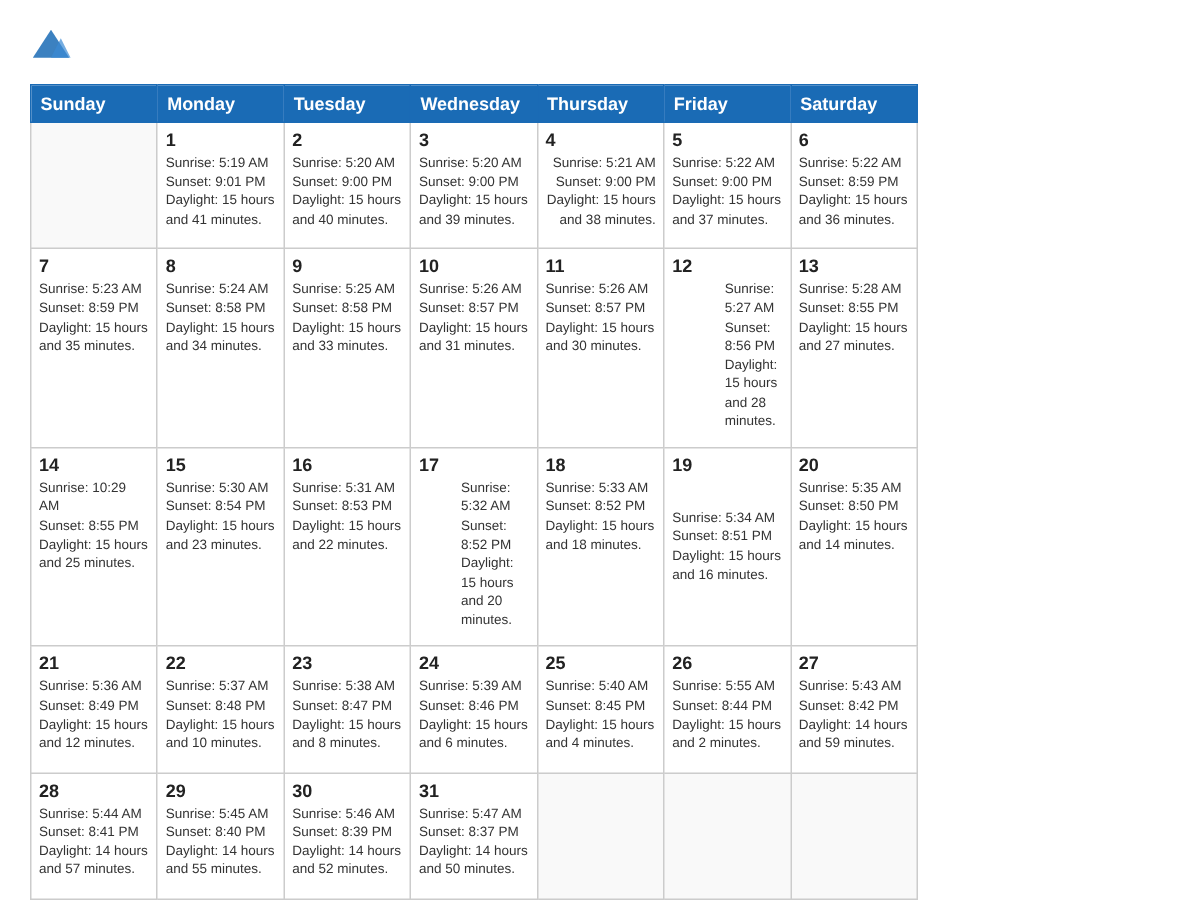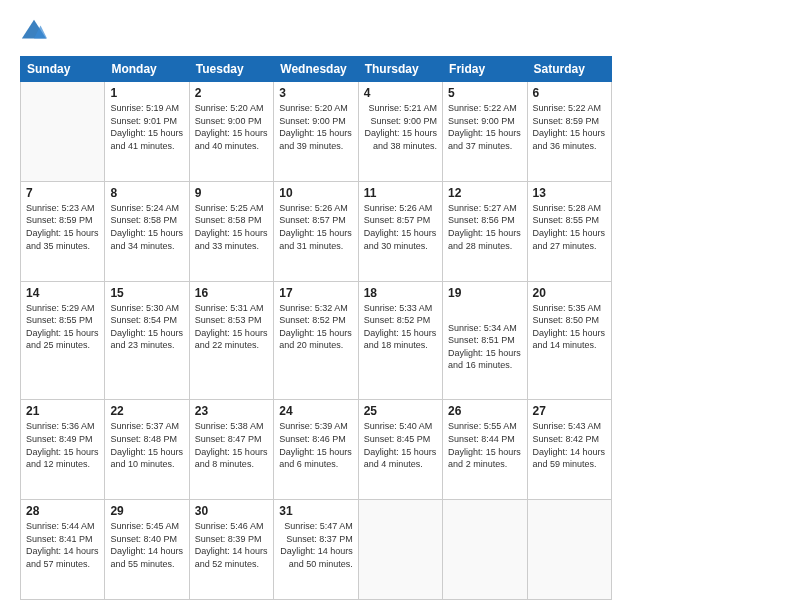--- a/index.html
+++ b/index.html
@@ -205,58 +205,58 @@
           </td>
           <td>
             <span class="day-num">11</span>
             <div class="day-info" style="white-space: pre-line;">Sunrise: 5:26 AM
 Sunset: 8:57 PM
 Daylight: 15 hours
 and 30 minutes.</div>
           </td>
           <td>
             <span class="day-num">12</span>
-            <div class="day-info" style="white-space: pre-line;">Sunrise: 5:27 AM
+            <div class="day-info" style="white-space: pre-line; margin-left: 35px;">Sunrise: 5:27 AM
 Sunset: 8:56 PM
 Daylight: 15 hours
 and 28 minutes.</div>
           </td>
           <td>
             <span class="day-num">13</span>
             <div class="day-info" style="white-space: pre-line;">Sunrise: 5:28 AM
 Sunset: 8:55 PM
 Daylight: 15 hours
 and 27 minutes.</div>
           </td>
         </tr>
         <tr>
           <td>
             <span class="day-num">14</span>
-            <div class="day-info" style="white-space: pre-line;">Sunrise: 5:29 AM
+            <div class="day-info" style="white-space: pre-line;">Sunrise: 10:29 AM
 Sunset: 8:55 PM
 Daylight: 15 hours
 and 25 minutes.</div>
           </td>
           <td>
             <span class="day-num">15</span>
             <div class="day-info" style="white-space: pre-line;">Sunrise: 5:30 AM
 Sunset: 8:54 PM
 Daylight: 15 hours
 and 23 minutes.</div>
           </td>
           <td>
             <span class="day-num">16</span>
             <div class="day-info" style="white-space: pre-line;">Sunrise: 5:31 AM
 Sunset: 8:53 PM
 Daylight: 15 hours
 and 22 minutes.</div>
           </td>
           <td>
             <span class="day-num">17</span>
-            <div class="day-info" style="white-space: pre-line;">Sunrise: 5:32 AM
+            <div class="day-info" style="white-space: pre-line; margin-left: 28px;">Sunrise: 5:32 AM
 Sunset: 8:52 PM
 Daylight: 15 hours
 and 20 minutes.</div>
           </td>
           <td>
             <span class="day-num">18</span>
             <div class="day-info" style="white-space: pre-line;">Sunrise: 5:33 AM
 Sunset: 8:52 PM
 Daylight: 15 hours
 and 18 minutes.</div>
@@ -344,21 +344,21 @@
           </td>
           <td>
             <span class="day-num">30</span>
             <div class="day-info" style="white-space: pre-line;">Sunrise: 5:46 AM
 Sunset: 8:39 PM
 Daylight: 14 hours
 and 52 minutes.</div>
           </td>
           <td>
             <span class="day-num">31</span>
-            <div class="day-info" style="white-space: pre-line; text-align: right;">Sunrise: 5:47 AM
+            <div class="day-info" style="white-space: pre-line;">Sunrise: 5:47 AM
 Sunset: 8:37 PM
 Daylight: 14 hours
 and 50 minutes.</div>
           </td>
           <td class="empty-cell"></td>
           <td class="empty-cell"></td>
           <td class="empty-cell"></td>
         </tr>
       </tbody>
   </table>

